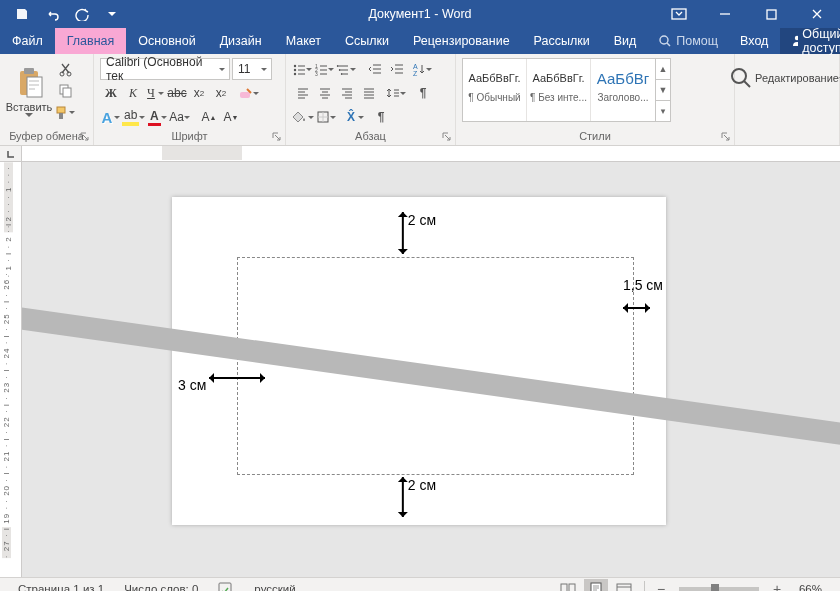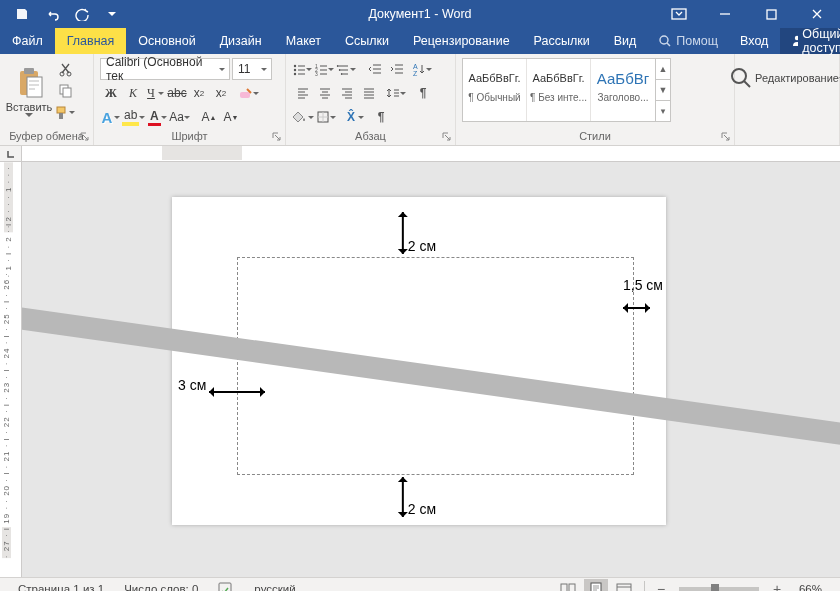--- a/index.html
+++ b/index.html
@@ -8,21 +8,21 @@
 .titlebar{height:28px;background:#2b579a;color:#fff;display:flex;align-items:center;position:relative}
 .qat{display:flex;gap:2px;padding-left:8px}
 .qat .btn{width:28px;height:24px;display:flex;align-items:center;justify-content:center;color:#fff}
 .title-center{position:absolute;left:50%;transform:translateX(-50%);font-size:12.5px}
 .win-btns{margin-left:auto;display:flex}
 .win-btns .wb{width:46px;height:28px;display:flex;align-items:center;justify-content:center}
 .wb svg{stroke:#fff;fill:none}
 
 .tabs{height:26px;background:#2b579a;display:flex;color:#fff;font-size:12.5px}
 .tab{padding:0 12px;display:flex;align-items:center;height:26px}
-.tab.active{background:#fde047;color:#2b579a}
+.tab.active{background:#f9a8d4;color:#2b579a}
 .tabs-right{margin-left:auto;display:flex;align-items:center}
 .tell-me{display:flex;align-items:center;gap:4px;padding:0 10px;color:#cdd9eb}
 .share{display:flex;align-items:center;gap:4px;padding:0 10px;background:#22467f;height:26px}
 
 .ribbon{height:92px;background:#f3f2f1;border-bottom:1px solid #d4d2d0;display:flex}
 .group{border-right:1px solid #e1dfdd;padding:4px 6px 2px;display:flex;flex-direction:column;justify-content:space-between;position:relative}
 .group-title{font-size:11px;color:#666;text-align:center;padding-bottom:1px}
 .gdl{position:absolute;right:2px;bottom:2px;width:13px;height:13px;display:flex;align-items:center;justify-content:center;color:#666}
 .rowh{display:flex;align-items:center}
 .sbtn{height:22px;min-width:22px;display:flex;align-items:center;justify-content:center;color:#444}
@@ -47,21 +47,21 @@
 .edit-grp{width:105px;align-items:center}
 .find-btn{display:flex;flex-direction:row;align-items:center;padding-top:6px;font-size:11px;color:#444}
 
 .workspace{position:relative;height:431px;display:flex}
 .hruler{position:absolute;top:0;left:22px;right:0;height:16px;background:#fff;border-bottom:1px solid #cdcbca;overflow:hidden;font-size:8px;color:#666;padding-left:140px}
 .vruler{position:absolute;top:16px;left:0;width:22px;bottom:0;background:#fff;border-right:1px solid #cdcbca;overflow:hidden;font-size:8px;color:#666}
 .ruler-box{position:absolute;top:0;left:0;width:22px;height:16px;background:#f3f2f1;border-right:1px solid #cdcbca;border-bottom:1px solid #cdcbca;display:flex;align-items:center;justify-content:center}
 .docarea{position:absolute;top:16px;left:22px;right:0;bottom:0;background:#e6e6e6;overflow:hidden}
 .page{position:absolute;top:35px;left:150px;width:494px;height:328px;background:#fff;box-shadow:0 0 4px rgba(0,0,0,.25)}
 .pageframe{position:absolute;top:60px;left:65px;right:32px;bottom:50px;border:1px dashed #888}
-.arrow{position:absolute;display:flex;align-items:flex-end;gap:4px;font-size:14px;font-family:Arial;color:#000}
+.arrow{position:absolute;display:flex;align-items:flex-start;gap:4px;font-size:14px;font-family:Arial;color:#000}
 .arrw-h{height:2px;background:#000;position:relative}
 .arrw-h:before,.arrw-h:after{content:"";position:absolute;top:-4px;border:5px solid transparent}
 .arrw-h:before{left:-5px;border-right-color:#000}
 .arrw-h:after{right:-5px;border-left-color:#000}
 .arrw-v{width:2px;background:#000;position:relative}
 .arrw-v:before,.arrw-v:after{content:"";position:absolute;left:-4px;border:5px solid transparent}
 .arrw-v:before{top:-5px;border-bottom-color:#000}
 .arrw-v:after{bottom:-5px;border-top-color:#000}
 .slash{position:absolute;width:900px;height:22px;background:#b8b8b8;top:140px;left:-40px;transform:rotate(8deg);transform-origin:left center}
 

